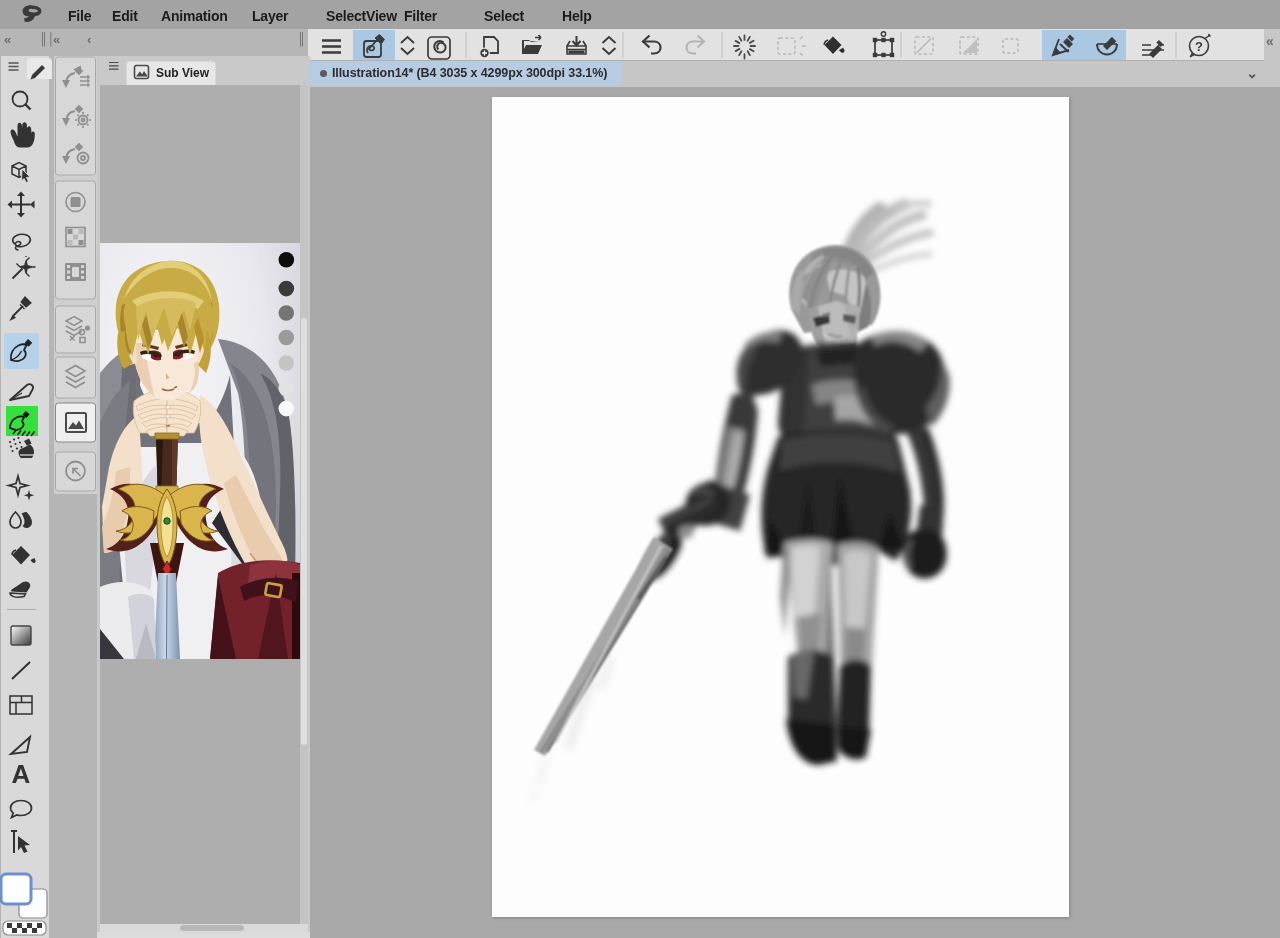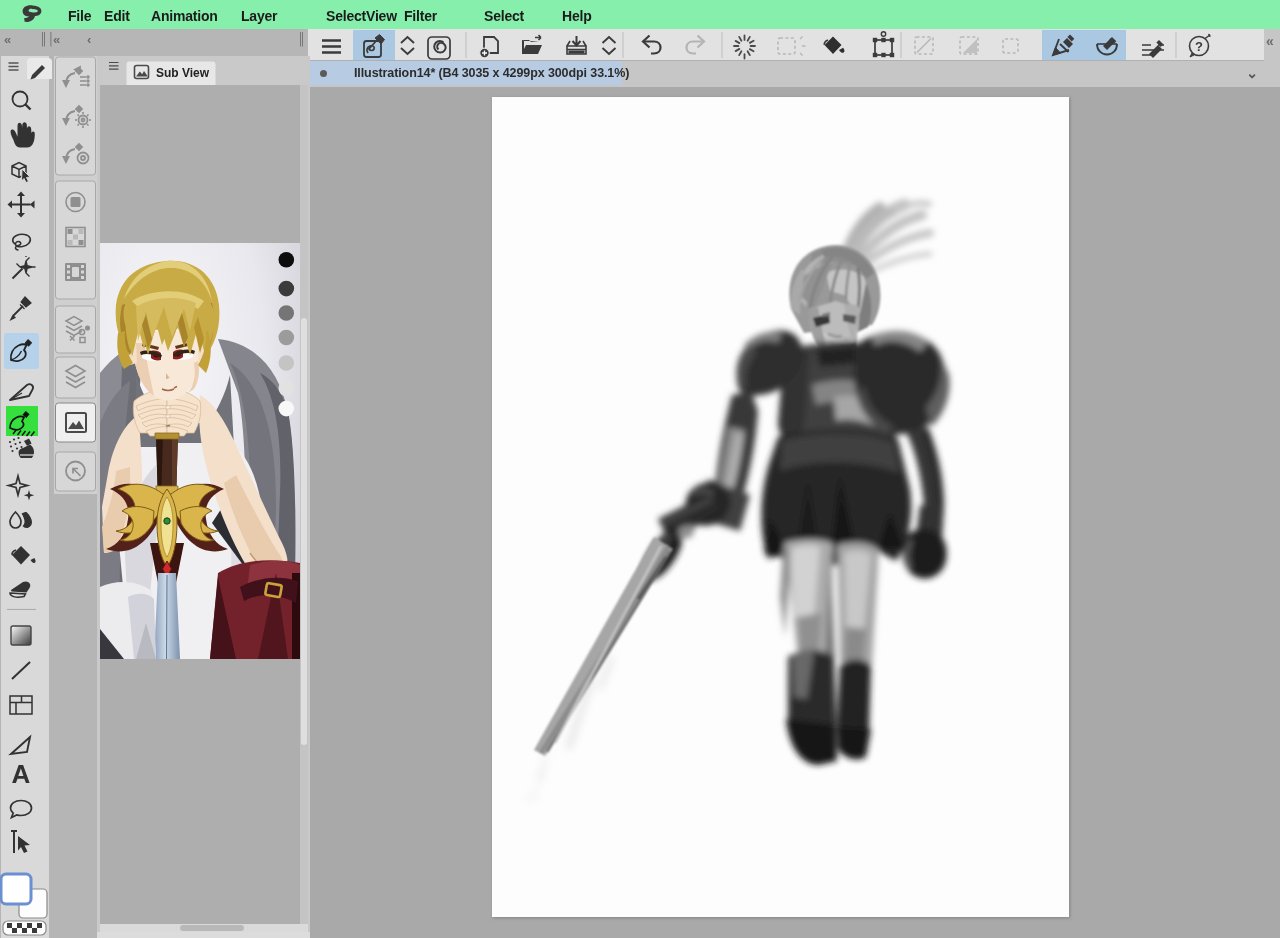--- a/index.html
+++ b/index.html
@@ -1,33 +1,33 @@
 <!DOCTYPE html>
 <html><head>
 <meta charset="utf-8">
 <style>
 * { margin:0; padding:0; box-sizing:border-box; }
 html,body { width:1280px; height:938px; overflow:hidden; }
 body { font-family:"Liberation Sans", sans-serif; background:#b5b5b5; position:relative; }
 .abs { position:absolute; }
 
 
-#menubar { left:0; top:0; width:1280px; height:29px; background:#86efac; }
+#menubar { left:0; top:0; width:1280px; height:29px; background:#a3a3a3; }
 .mi { position:absolute; top:7.5px; font-size:14px; font-weight:bold; color:#1b1b1b; letter-spacing:-0.2px; white-space:nowrap; }
 
 
 #ctrl-left { left:0; top:29px; width:308px; height:27px; background:#b6b6b6; }
 #toolbar { left:308px; top:29px; width:956px; height:32px; background:#e2e2e2; border-bottom:1px solid #b0b0b0; }
 #ctrl-right { left:1264px; top:29px; width:16px; height:32px; background:#c6c6c6; }
 .arrw { position:absolute; color:#6e6e6e; font-weight:bold; }
 
 
 #tabrow { left:308px; top:61px; width:972px; height:26px; background:#c6c6c6; }
 #tabactive { position:absolute; left:0px; top:0px; width:314px; height:24px; background:#b7cce2; }
-#tabtext { position:absolute; left:24px; top:5px; font-size:12.5px; font-weight:bold; color:#2c2c2c; white-space:nowrap; letter-spacing:-0.1px;margin-left:22px;}
+#tabtext { position:absolute; left:24px; top:5px; font-size:12.5px; font-weight:bold; color:#2c2c2c; white-space:nowrap; letter-spacing:-0.1px;}
 #tabdot { position:absolute; left:12px; top:9px; width:7px; height:7px; border-radius:50%; background:#5a5a5a; }
 
 
 #canvasarea { left:310px; top:87px; width:970px; height:851px; background:#a9a9a9; }
 #page { position:absolute; left:182px; top:9.5px; width:577px; height:820px; background:#fdfdfd; box-shadow:1px 1px 3px rgba(60,60,60,0.35); }
 
 
 #toolcol { left:1px; top:56px; width:48px; height:882px; background:#d9d9d9; }
 #toolcol2 { left:54px; top:56px; width:44px; height:438px; background:#cfcfcf; }
 
@@ -38,23 +38,23 @@
 #svscroll-h { position:absolute; left:3px; top:868px; width:208px; height:8px; background:#dadada; }
 </style>
 </head>
 <body>
 
 <div class="abs" id="menubar">
   <svg class="abs" style="left:21px;top:4px" width="22" height="21" viewBox="0 0 22 21">
     <path d="M11.5 1.4 C5.6 0.8 1.6 3.2 1.6 7.2 C1.6 10.6 4.6 12.6 8.0 12.2 C6.8 13.6 5.0 14.2 3.2 13.9 L3.6 17.8 C9.0 18.6 13.0 16.0 14.0 11.9 C17.6 12.2 20.4 10.2 20.4 7.0 C20.4 4.0 18.2 2.1 11.5 1.4 Z M11.1 4.9 C15.6 5.3 16.8 5.8 16.8 7.0 C16.8 8.2 15.2 8.7 10.8 8.2 C8.8 8.0 7.6 7.6 7.6 6.5 C7.6 5.4 9.1 4.7 11.1 4.9 Z" fill="#3a3a3a"></path>
   </svg>
   <span class="mi" style="left:68px">File</span>
-  <span class="mi" style="left:104px">Edit</span>
-  <span class="mi" style="left:151px">Animation</span>
-  <span class="mi" style="left:241px">Layer</span>
+  <span class="mi" style="left:112px">Edit</span>
+  <span class="mi" style="left:161px">Animation</span>
+  <span class="mi" style="left:252px">Layer</span>
   <span class="mi" style="left:326px">Select</span>
   <span class="mi" style="left:366px">View</span>
   <span class="mi" style="left:404px">Filter</span>
   <span class="mi" style="left:484px">Select</span>
   <span class="mi" style="left:562px">Help</span>
 </div>
 
 <div class="abs" id="ctrl-left">
   <span class="arrw" style="left:4px;top:3px;font-size:13px">«</span>
   <span class="arrw" style="left:39px;top:3px;font-size:12px">║│</span>

